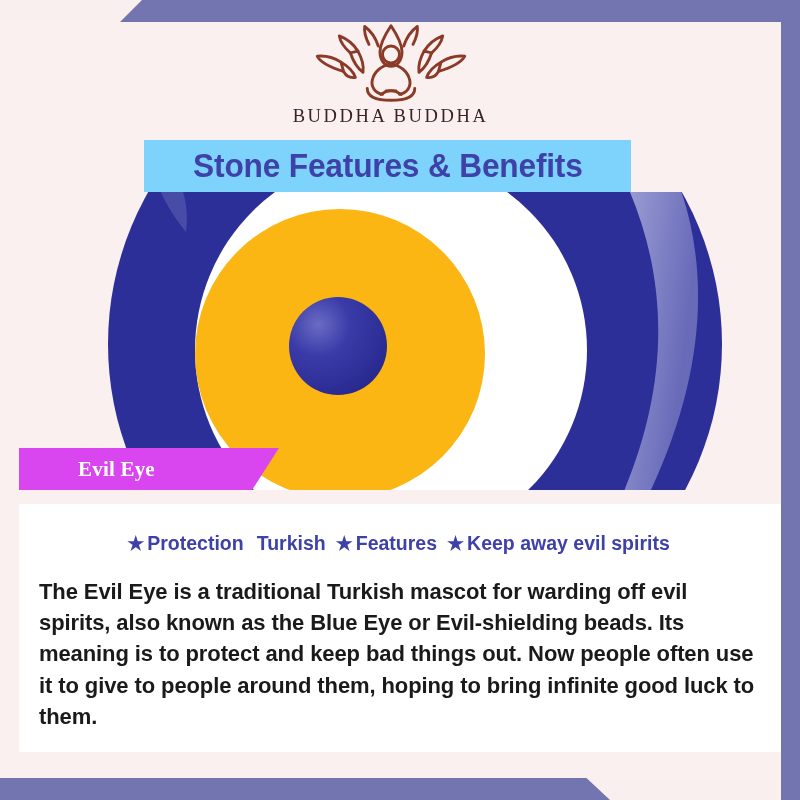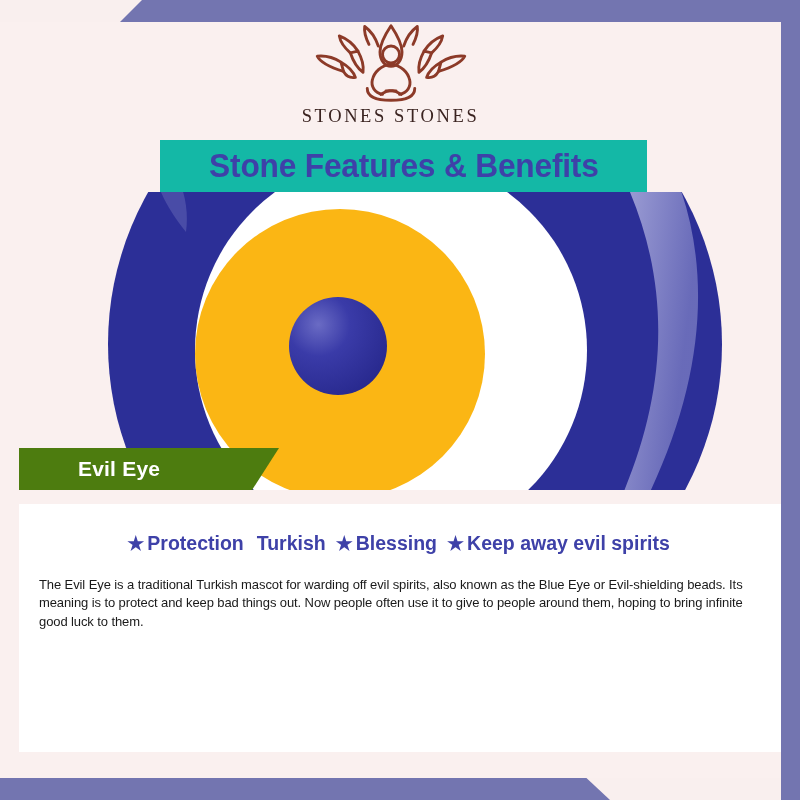--- a/index.html
+++ b/index.html
@@ -48,43 +48,43 @@
   .logo-mark { width:170px; height:78px; display:block; }
   .logo-word {
     margin-top:4px;
     font-family:"Liberation Serif", serif;
     font-size:18.5px; letter-spacing:2.6px; color:#3A2320;
     font-weight:400;
   }
 
   
   .title-banner {
-    position:absolute; top:140px; left:160px; width:487px; height:52px;
-    background:#14b8a6; z-index:6;
+    position:absolute; top:140px; left:144px; width:487px; height:52px;
+    background:#7dd3fc; z-index:6;
     display:flex; align-items:center; justify-content:center;text-align:right;
   }
   .title-text {
     font-size:33px; font-weight:700; color:#3E41A8;
     letter-spacing:-0.2px; white-space:nowrap;
     transform:scaleX(.96);
   }
 
   
   .hero {
     position:absolute; top:192px; left:0; width:781px; height:298px;
     overflow:hidden; background:#FAF0EF; z-index:3;
   }
   .hero svg { position:absolute; top:0; left:0; }
 
   
   .eye-ribbon {
     position:absolute; top:448px; left:19px; width:260px; height:42px;
-    background:#4d7c0f; z-index:7;
+    background:#d946ef; z-index:7;
     clip-path:polygon(0 0, 260px 0, 233px 42px, 0 42px);
-    display:flex; align-items:center;
+    display:flex; align-items:center;font-family:Liberation Serif, serif;
   }
   .eye-ribbon-label {
     margin-left:59px; color:#FFFFFF; font-size:21px; font-weight:700;
     letter-spacing:.2px;
   }
 
   
   .content {
     position:absolute; top:504px; left:19px; width:762px; height:248px;
     background:#FFFFFF; z-index:5; padding:16px 14px 0 14px;
@@ -94,22 +94,22 @@
     gap:0px; white-space:nowrap;
     font-size:19.5px; font-weight:700; color:#3E41A8;
     margin-top:4px;
   }
   .benefits .star { font-size:19px; color:#3E41A8; line-height:1; }
   .b-item { margin:8px 3px; }
   .gap-sm { display:inline-block; width:7px; }
 
   .body-copy {
     margin-top:13px; padding:0 6px;
-    font-size:13px; line-height:1.42; color:#1A1A1A;
-    font-weight:400; letter-spacing:-0.1px;
+    font-size:22px; line-height:1.42; color:#1A1A1A;
+    font-weight:700; letter-spacing:-0.1px;
   }
 </style>
 </head>
 <body>
 
 <div class="frame-top"></div>
 <div class="frame-right"></div>
 <div class="frame-left"></div>
 <div class="frame-bottom"></div>
 
@@ -140,21 +140,21 @@
       <circle cx="100" cy="36" r="10"></circle>
 
       <path d="M100 47 C88 49 80 57 78 66 C76 74 81 81 90 83"></path>
       <path d="M100 47 C112 49 120 57 122 66 C124 74 119 81 110 83"></path>
 
       <path d="M72 76 C72 86 82 90 100 90 C118 90 128 86 128 76"></path>
       <path d="M88 83 C94 79 100 78 106 79"></path>
       <path d="M112 83 C106 79 100 78 94 79"></path>
     </g>
   </svg>
-  <div class="logo-word">STONES STONES</div>
+  <div class="logo-word">BUDDHA BUDDHA</div>
 </div>
 
 <div class="title-banner">
   <div class="title-text">Stone Features &amp; Benefits</div>
 </div>
 
 <div class="hero">
   <svg width="781" height="298" viewBox="0 0 781 298">
     <defs>
       <linearGradient id="ringHL" x1="0" y1="0" x2="1" y2="0.4">
@@ -195,20 +195,20 @@
 
 <div class="content">
 
   <div class="benefits">
     <span class="star">★</span>
     <span class="b-item">Protection</span>
     <span class="gap-sm"></span>
     <span class="b-item">Turkish</span>
     <span class="gap-sm"></span>
     <span class="star">★</span>
-    <span class="b-item">Blessing</span>
+    <span class="b-item">Features</span>
     <span class="gap-sm"></span>
     <span class="star">★</span>
     <span class="b-item">Keep away evil spirits</span>
   </div>
 
   <p class="body-copy">The Evil Eye is a traditional Turkish mascot for warding off evil spirits, also known as the Blue Eye or Evil-shielding beads. Its meaning is to protect and keep bad things out. Now people often use it to give to people around them, hoping to bring infinite good luck to them.</p>
 </div>
 
 </body></html>

